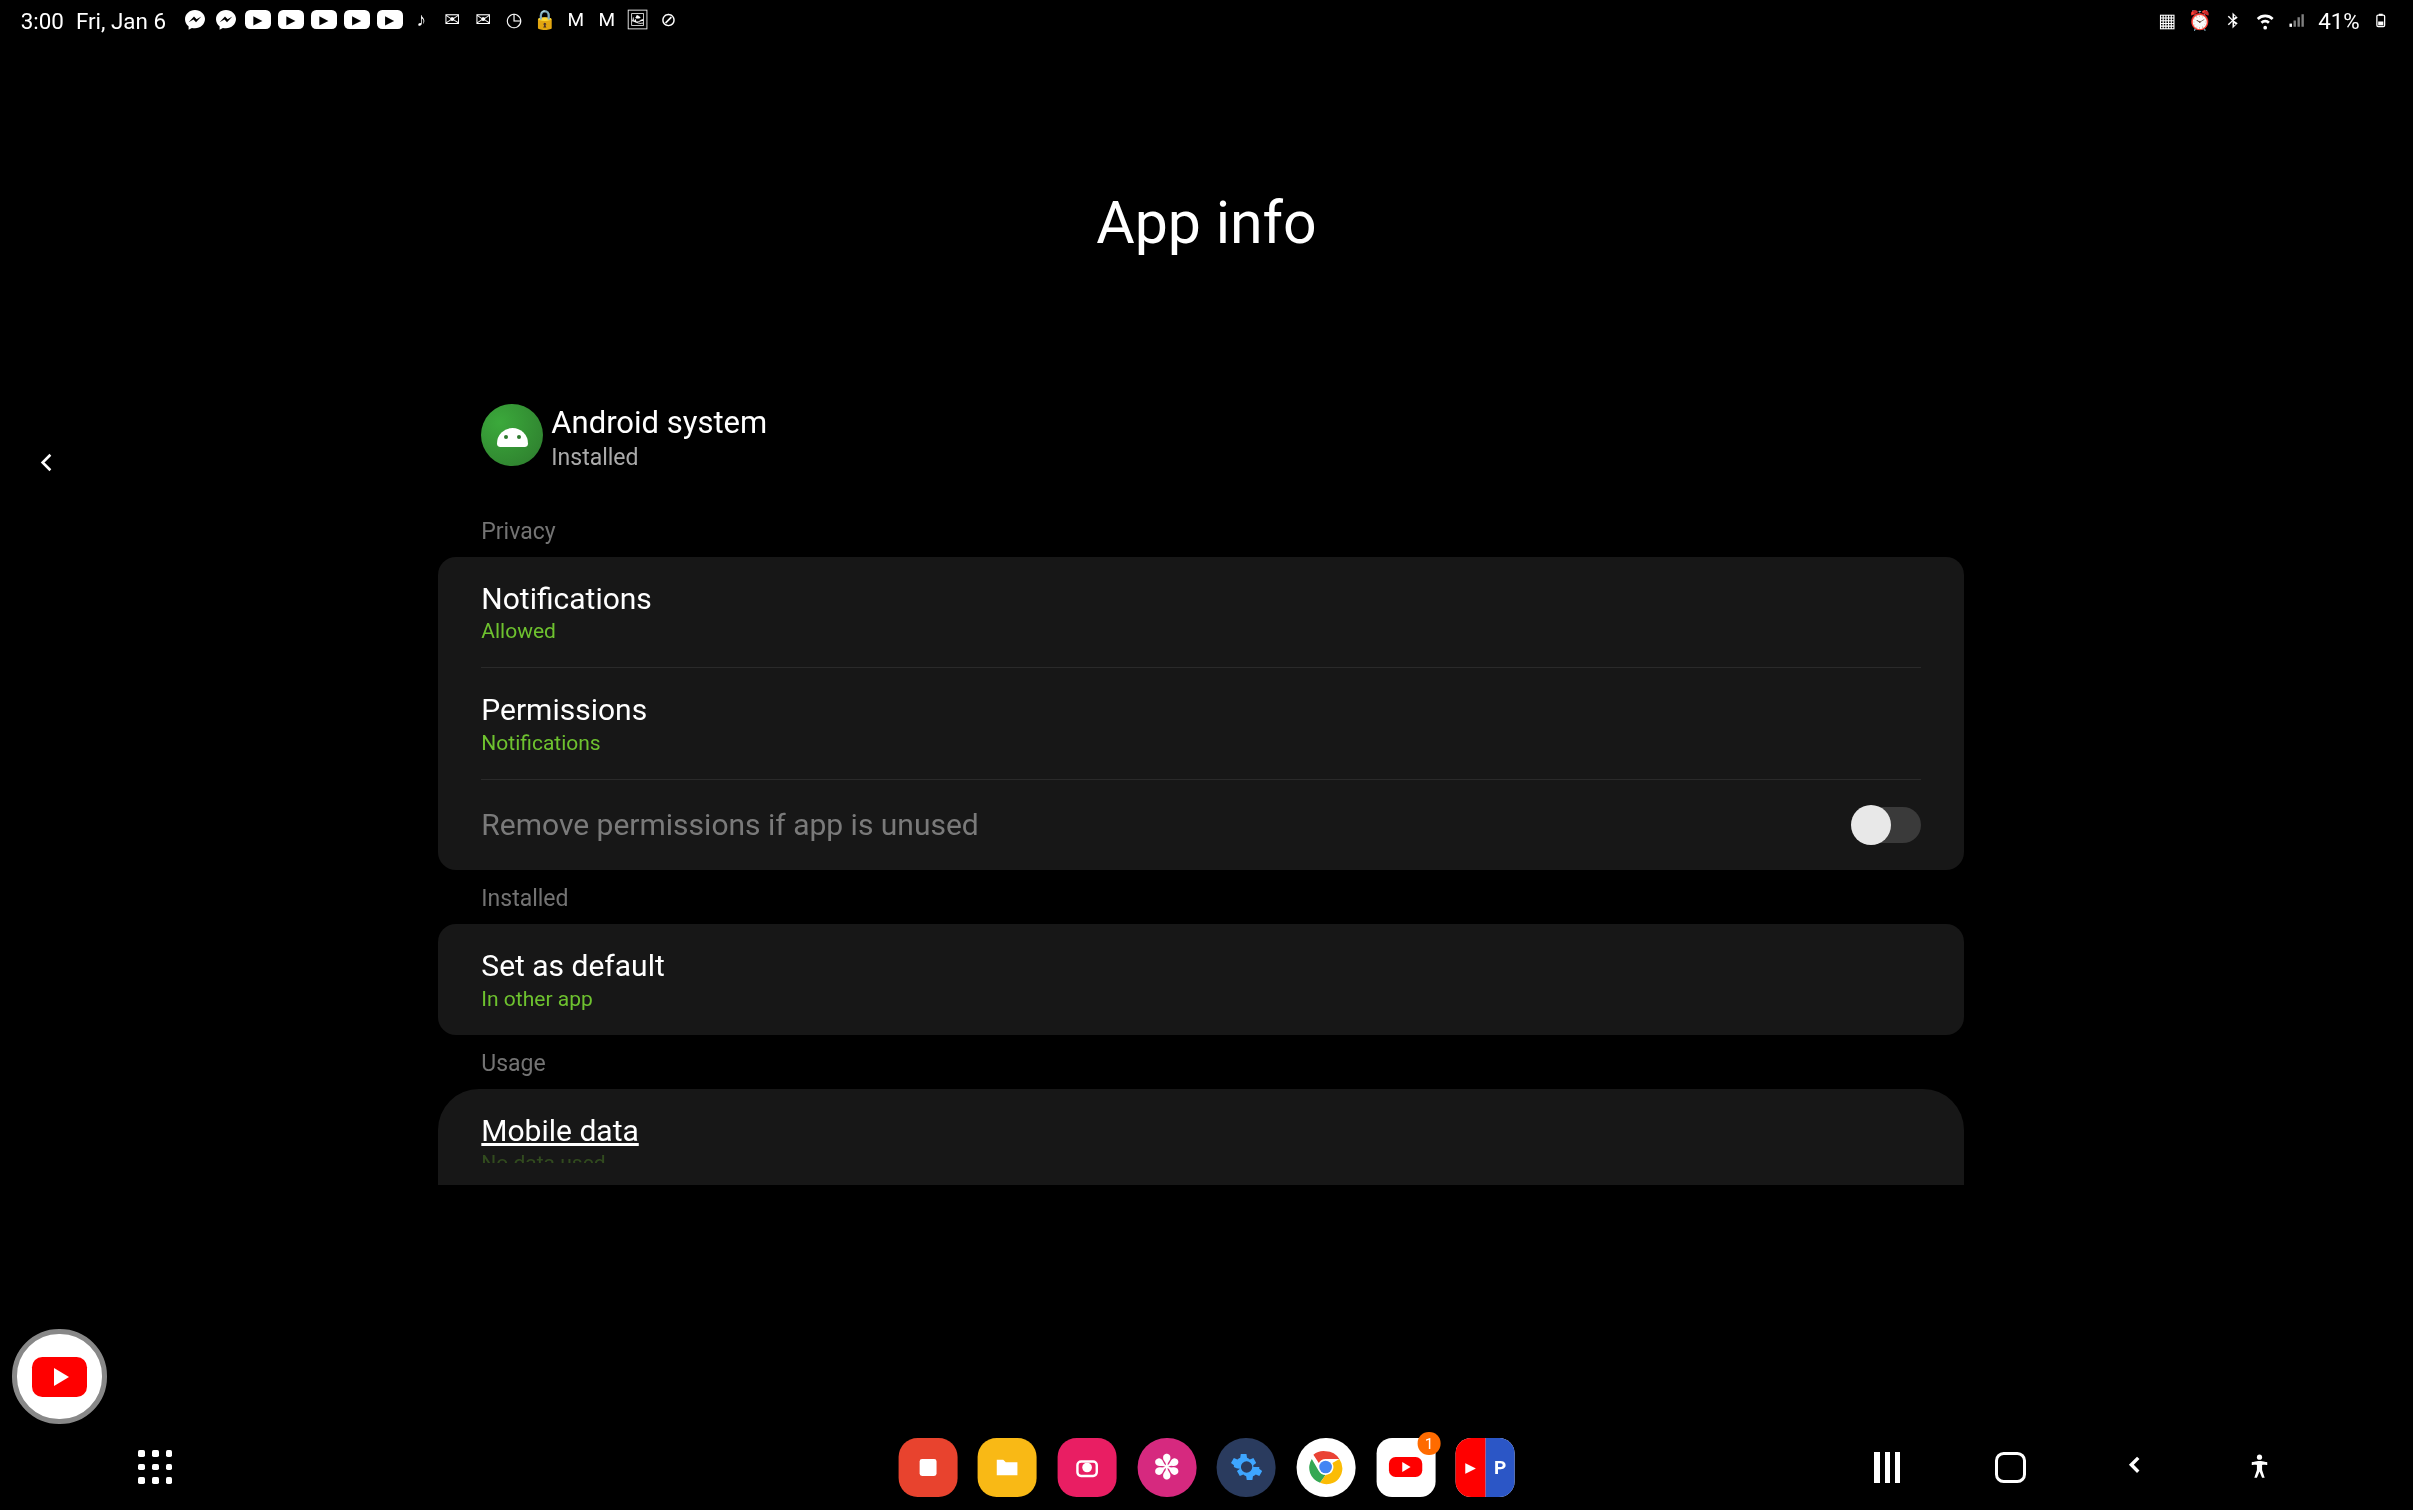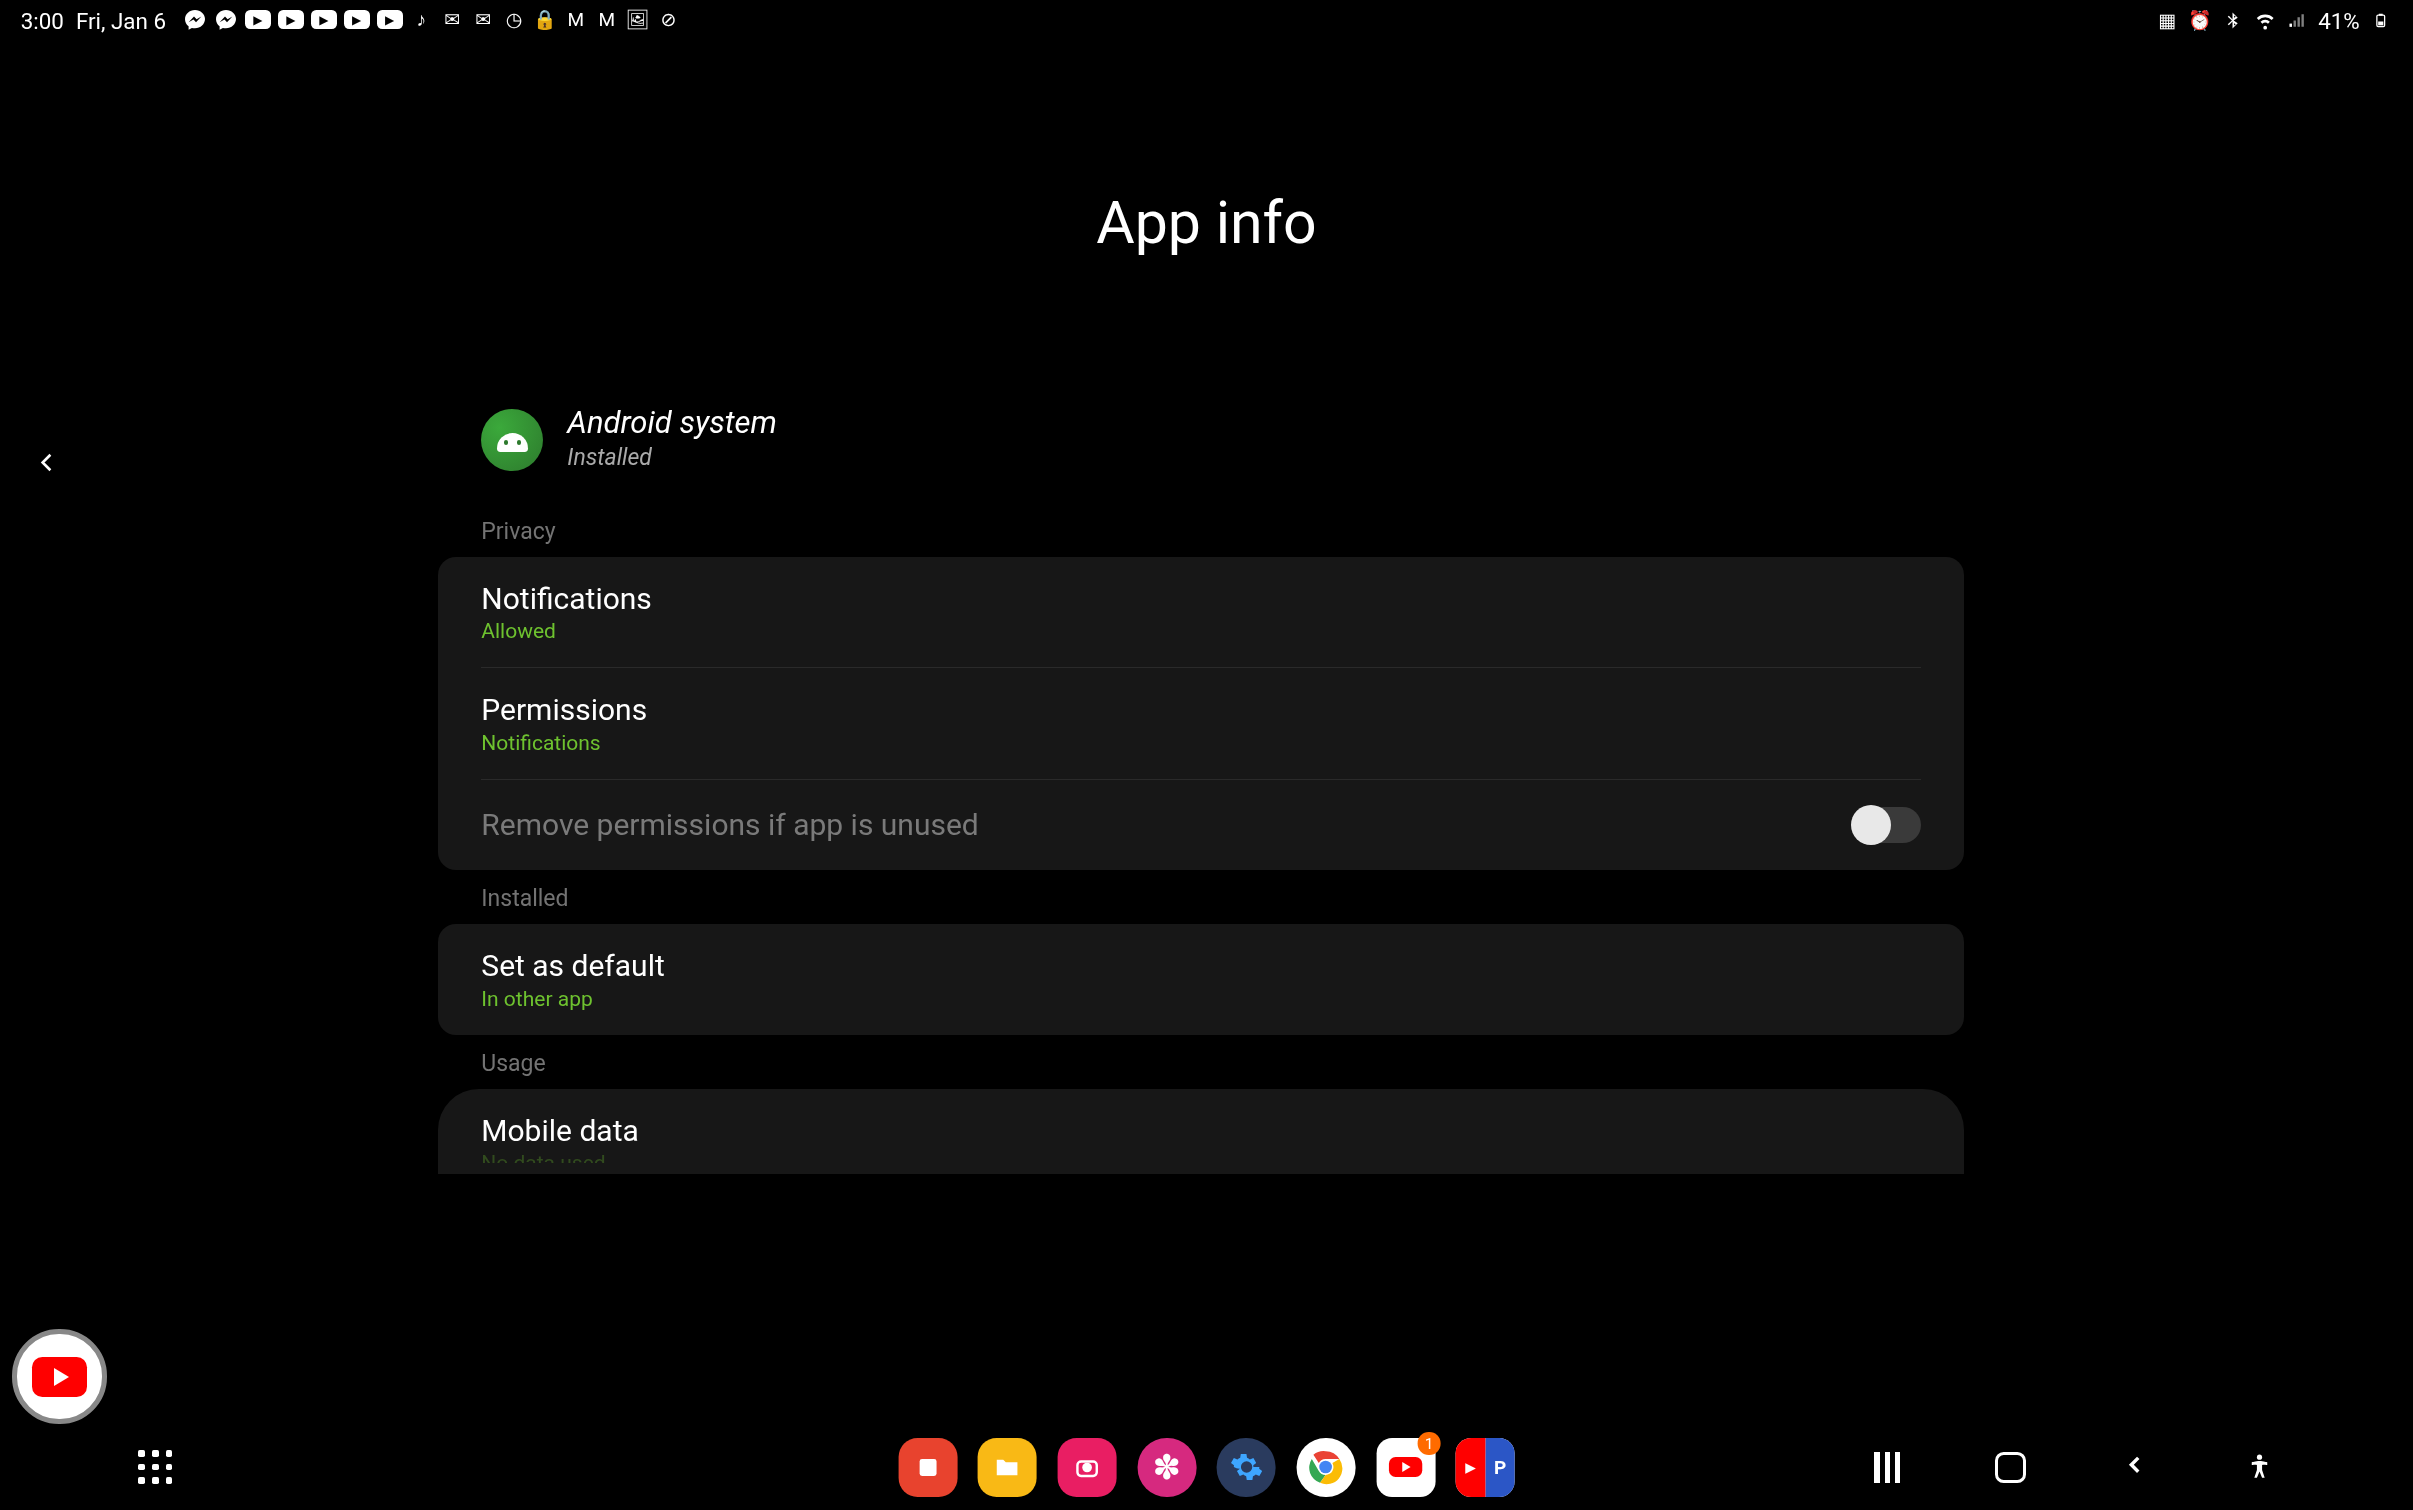--- a/index.html
+++ b/index.html
@@ -50,24 +50,23 @@
 
   
   .content {
     width: 1526px;
     margin: 0 auto;
     position: relative;
     left: -5.2px;
   }
   .app-header {
     display: flex;
-    align-items: flex-end;
-    gap: 24px;
+    align-items: flex-start;
+    gap: 8px;
     padding: 0 43px 31px 43px;
-    font-style: italic;
   }
   .app-icon {
     width: 62px;
     height: 62px;
     border-radius: 50%;
     background: radial-gradient(circle at 30% 30%, #3ba93b, #2d7a2d);
     display: flex;
     align-items: center;
     justify-content: center;
     position: relative;
@@ -334,21 +333,21 @@
   <div class="section-label">Installed</div>
   <div class="card">
     <div class="row">
       <div class="row-title">Set as default</div>
       <div class="row-sub">In other app</div>
     </div>
   </div>
 
   <div class="section-label">Usage</div>
   <div class="card" style="border-radius:41px 41px 0 0;">
-    <div class="row" style="padding-bottom:11px;">
+    <div class="row" style="padding-bottom:22px;text-decoration:underline;">
       <div class="row-title">Mobile data</div>
       <div class="row-sub" style="opacity:0.3; overflow:hidden; height:12px;">No data used</div>
     </div>
   </div>
 
 </div>
 
 <div class="float-yt">
   <div class="float-yt-inner">
     <div class="play-tri"></div>

